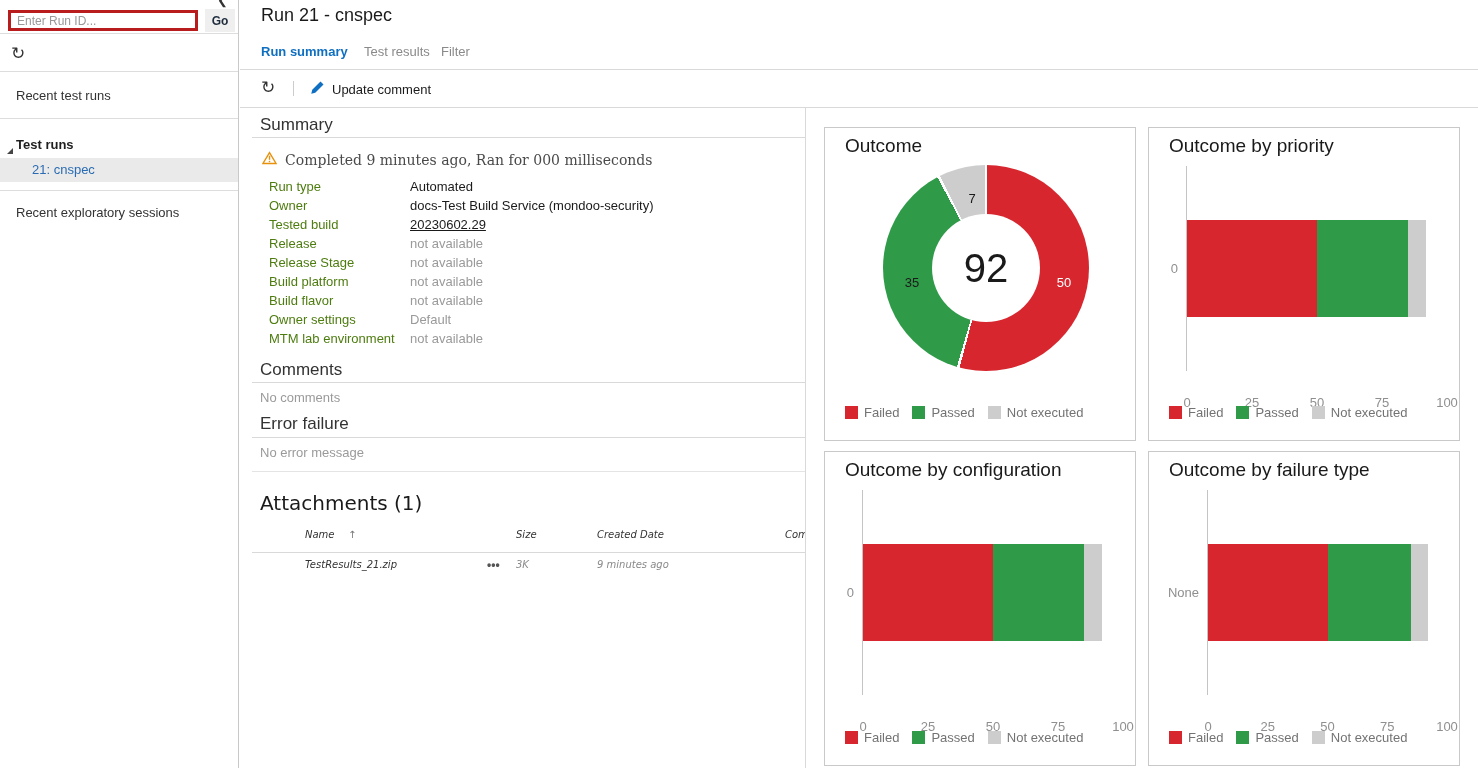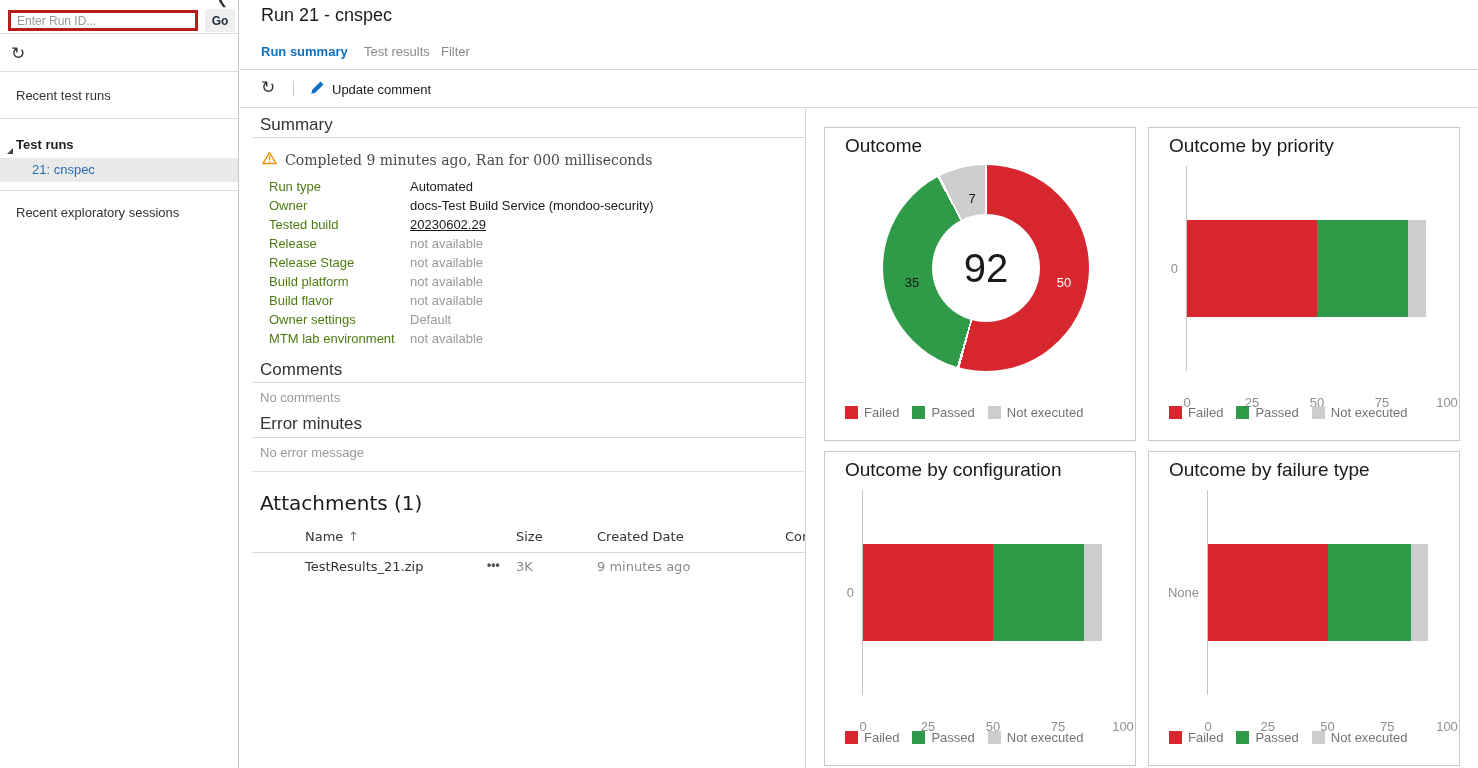--- a/index.html
+++ b/index.html
@@ -47,21 +47,21 @@
   .pane-hr.light { background:#e4e4e4; }
   #warn-row { position:absolute; left:22px; top:43px; display:flex; align-items:center; gap:8px;
     font-family:"DejaVu Serif", serif; font-size:14px; color:#4a4a4a; }
   .f-label { position:absolute; left:29px; width:145px; font-size:13px; color:#4d7c0f; }
   .f-value { position:absolute; left:170px; font-size:13px; color:#1a1a1a; }
   .f-value.muted { color:#9a9a9a; }
   .f-value.link { text-decoration:underline; cursor:pointer; }
   .empty-msg { position:absolute; left:20px; font-size:13px; color:#9a9a9a; }
   #att-h { position:absolute; left:20px; top:383px; font-size:20px; color:#1a1a1a;
     font-family:"DejaVu Sans", sans-serif; }
-  .att { font-family:"DejaVu Sans", sans-serif; font-size:13px; }
+  .att { font-family:"DejaVu Sans", sans-serif; font-size:10px;font-style:italic; }
   .att.col { color:#333; cursor:pointer; }
   .att.val { color:#8a8a8a; }
   .att.name { color:#333; cursor:pointer; }
   #att-more { position:absolute; left:247px; top:450px; font-size:12px; font-weight:bold;
     letter-spacing:0; color:#555; cursor:pointer; }
   #vdiv { position:absolute; left:805px; top:108px; bottom:0; width:1px; background:#d9d9d9; }
 
   
   .card { position:absolute; width:312px; border:1px solid #c9c9c9; background:#fff; }
   .card-title { position:absolute; left:20px; top:7px; font-size:19px; color:#1a1a1a; }
@@ -160,21 +160,21 @@
   <span class="f-value muted" style="top:185px">not available</span>
   <span class="f-label" style="top:204px">Owner settings</span>
   <span class="f-value muted" style="top:204px">Default</span>
   <span class="f-label" style="top:223px">MTM lab environment</span>
   <span class="f-value muted" style="top:223px">not available</span>
 
   <div class="sect-h" style="top:252px">Comments</div>
   <div class="pane-hr" style="top:274px"></div>
   <span class="empty-msg" style="top:282px">No comments</span>
 
-  <div class="sect-h" style="top:306px">Error minutes</div>
+  <div class="sect-h" style="top:306px">Error failure</div>
   <div class="pane-hr" style="top:329px"></div>
   <span class="empty-msg" style="top:337px">No error message</span>
   <div class="pane-hr light" style="top:363px"></div>
 
   <div id="att-h">Attachments (1)</div>
   <span class="att col abs" style="left:65px; top:421px">Name</span>
   <span class="att col abs" style="left:108px; top:421px; color:#777">↑</span>
   <span class="att col abs" style="left:276px; top:421px">Size</span>
   <span class="att col abs" style="left:357px; top:421px">Created Date</span>
   <span class="att col abs" style="left:545px; top:421px">Comments</span>

